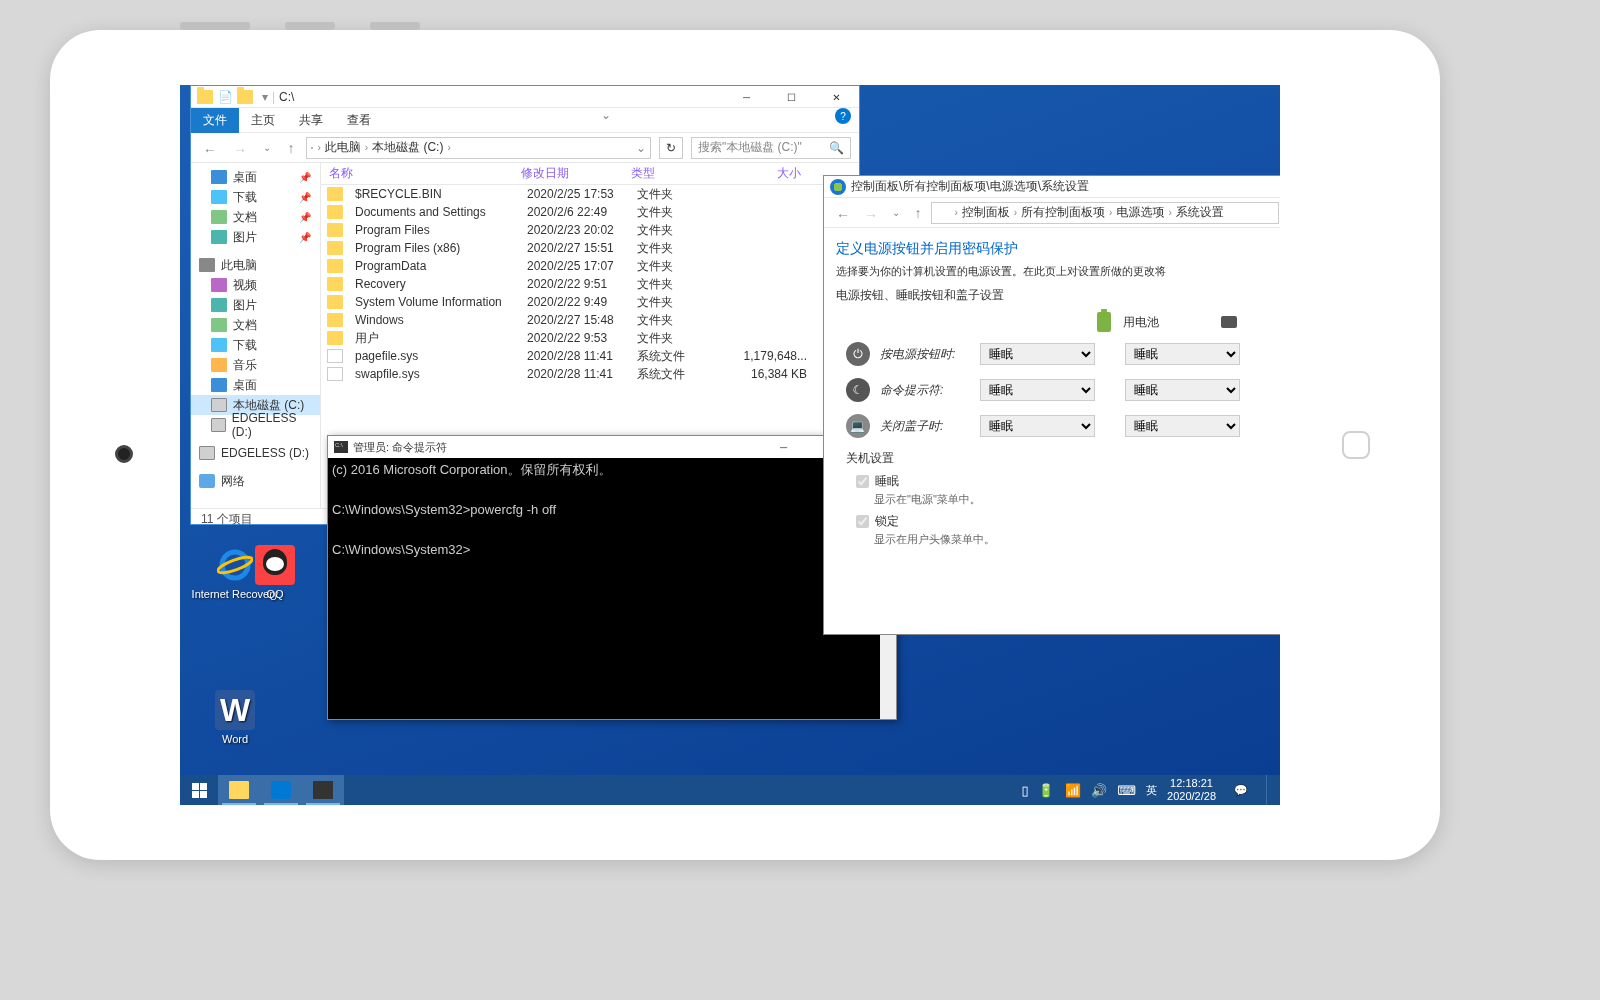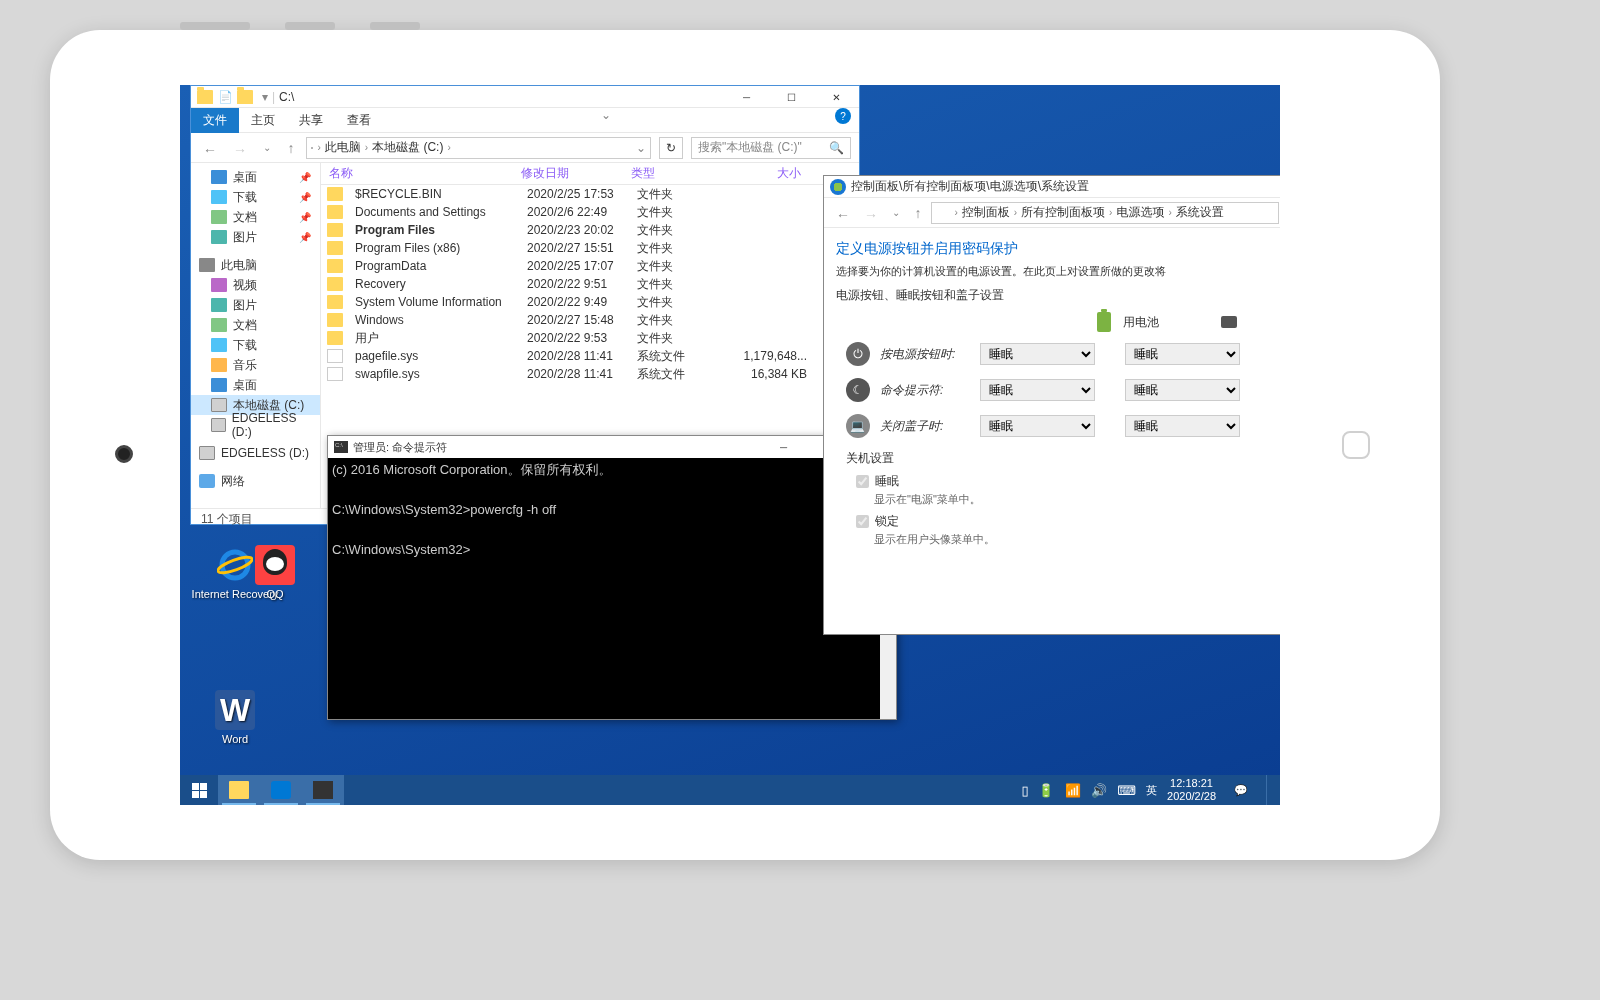--- a/index.html
+++ b/index.html
@@ -291,21 +291,21 @@
               </div>
               <div class="exp-row">
                 <div class="fico fold"></div>
     <div class="col-name" style="width:180px;">Documents and Settings</div>
     <div class="col-date">2020/2/6 22:49</div>
     <div class="col-type">文件夹</div>
     <div class="col-size"></div>
               </div>
               <div class="exp-row">
                 <div class="fico fold"></div>
-    <div class="col-name" style="width:180px;font-weight:bold;">Program Files</div>
+    <div class="col-name" style="width:180px;">Program Files</div>
     <div class="col-date">2020/2/23 20:02</div>
     <div class="col-type">文件夹</div>
     <div class="col-size"></div>
               </div>
               <div class="exp-row">
                 <div class="fico fold"></div>
     <div class="col-name" style="width:180px;">Program Files (x86)</div>
     <div class="col-date">2020/2/27 15:51</div>
     <div class="col-type">文件夹</div>
     <div class="col-size"></div>

